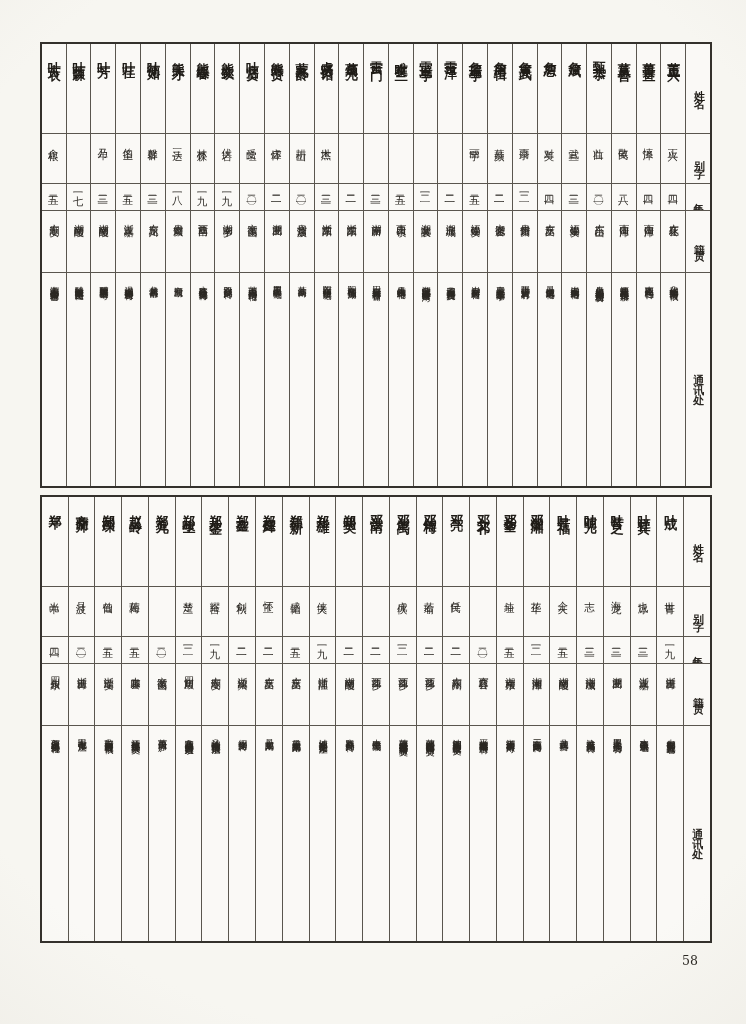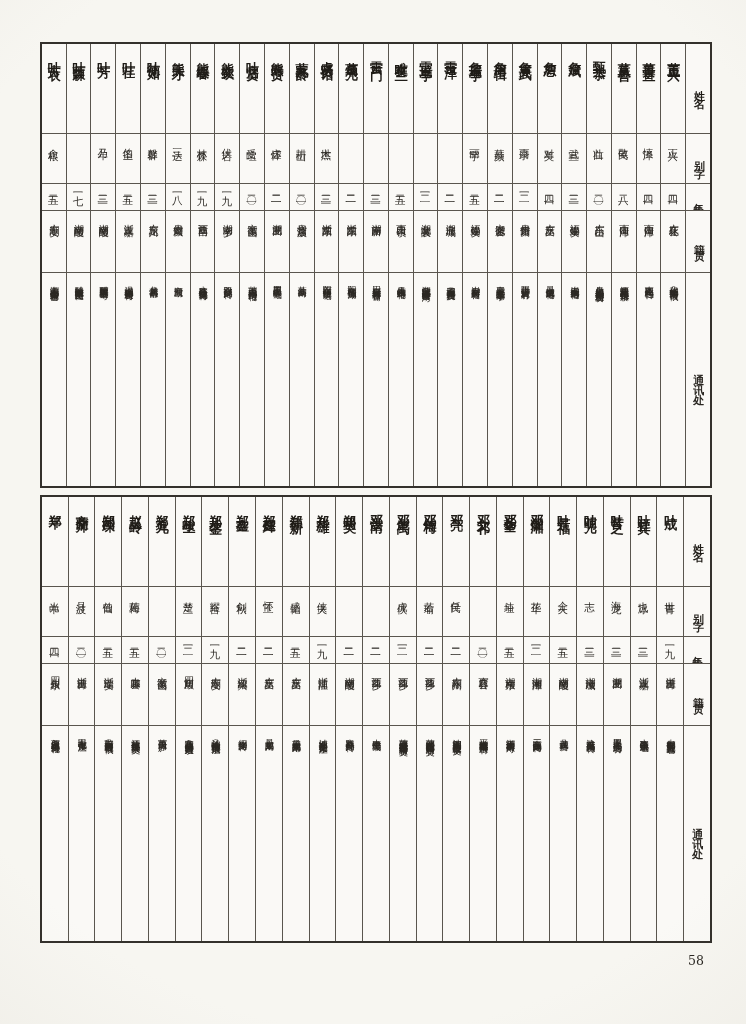--- a/index.html
+++ b/index.html
@@ -60,21 +60,21 @@
   .cell.native > span{letter-spacing:1px;}
   .cell.addr{flex:1;border-bottom:none;padding-top:6px;font-size:9px;line-height:11.5px;}
   .cell.addr > span{letter-spacing:0.5px;max-height:calc(100% - 10px);}
   
   .col.labels .cell{align-items:center;padding:0;}
   .col.labels .cell > span{letter-spacing:7px;font-size:11px;font-weight:bold;}
   .col.labels .cell.age > span{letter-spacing:2px;font-size:10px;}
   .col.labels .cell.addr > span{letter-spacing:10px;font-size:11px;}
   .page-num{
     position:absolute;
-    right:42px;bottom:56px;
+    right:48px;bottom:56px;
     font-size:12.5px;
     color:#2b2823;
   }
 </style>
 </head>
 <body>
 
 <div class="page">
   <div class="table-wrap">
 

